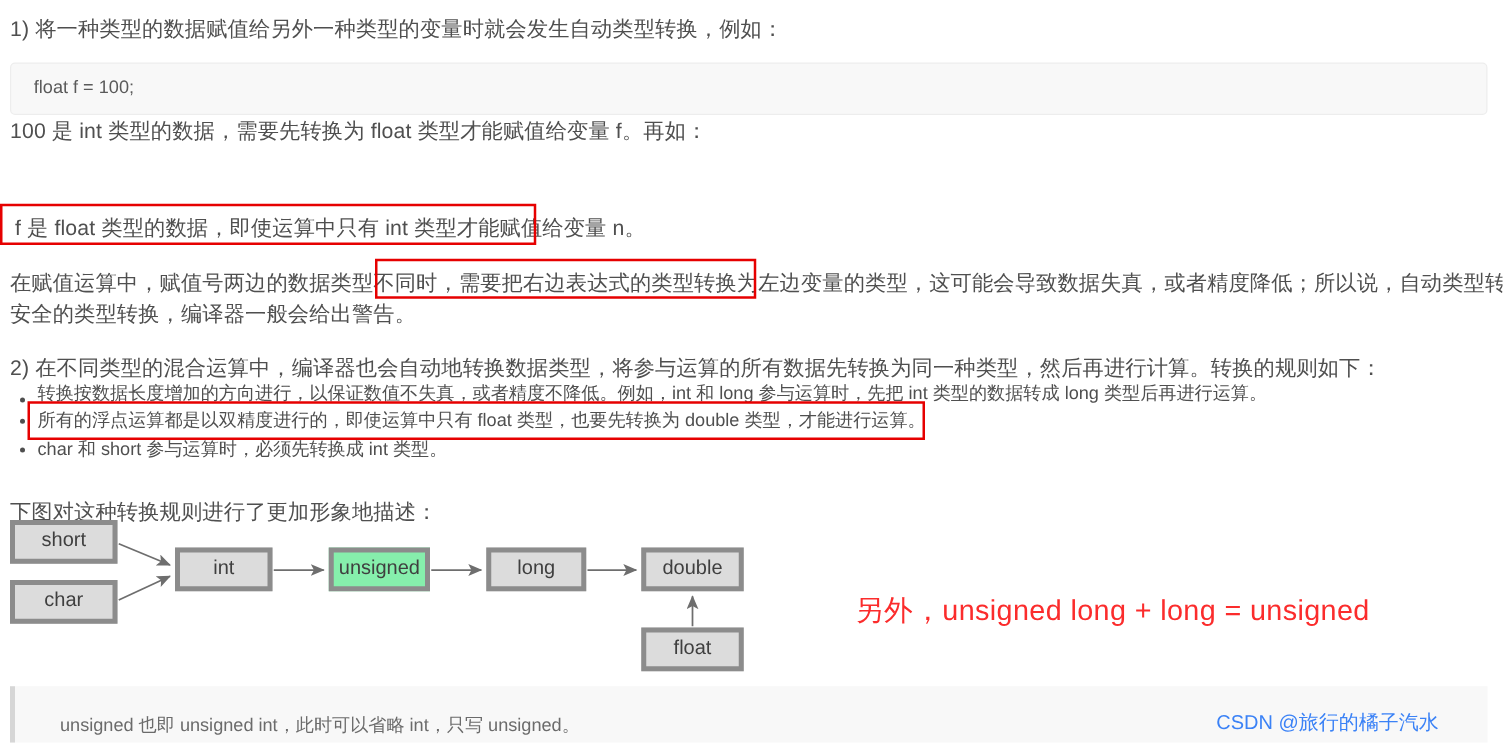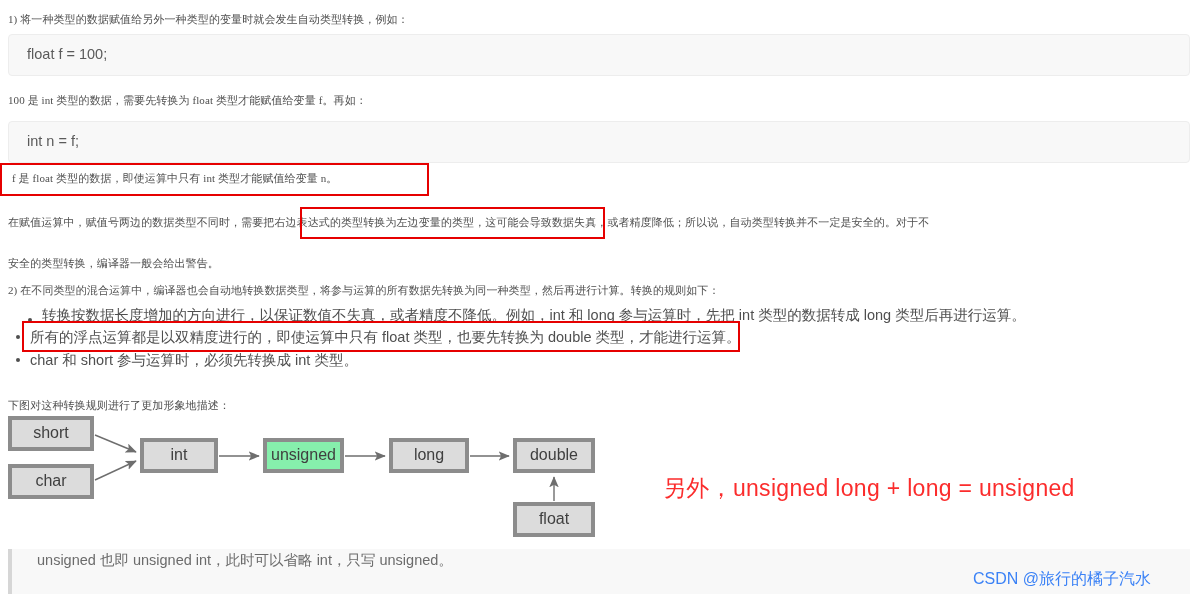--- a/index.html
+++ b/index.html
@@ -21,23 +21,22 @@
   .page {
     position: relative;
     width: 1202px;
     height: 600px;
   }
 
   
   .para {
     position: absolute;
     color: #4f4f4f;
-    font-size: 11px;
+    font-size: 17px;
     letter-spacing: .1px;
-    font-family: Liberation Serif, serif;
   }
 
   
   .codeblock {
     position: absolute;
     background: #f8f8f8;
     border: 1px solid #ededed;
     border-radius: 4px;
     box-sizing: border-box;
     display: flex;
@@ -93,73 +92,71 @@
     pointer-events: none;
   }
 
   
   .red-note {
     position: absolute;
     color: #fb2c2c;
     font-size: 23px;
     white-space: nowrap;
     letter-spacing: .3px;
+    margin-left: 21px;
   }
 
   
   .quote {
     position: absolute;
     background: #f8f8f8;
     border-left: 4px solid #d6d6d6;
     box-sizing: border-box;
     display: flex;
-    align-items: flex-start;
-    padding-left: 25px;
+    align-items: flex-end;
+    padding-left: 36px;
     color: #6b6b6b;
     font-size: 14.5px;
   }
 
   
   .watermark {
     position: absolute;
     color: #3b82f6;
     font-size: 16px;
     white-space: nowrap;
   }
 </style>
 </head>
 <body>
 
 <div class="page">
 
   <div class="para" style="left:8px; top:10px;">1) 将一种类型的数据赋值给另外一种类型的变量时就会发生自动类型转换，例如：</div>
 
-  <div class="codeblock" style="left:8px; top:34px; width:1182px; height:42px;">
+  <div class="codeblock" style="left:8px; top:50px; width:1182px; height:42px;">
     <span>float f = 100;</span>
   </div>
 
   <div class="para" style="left:8px; top:91px;">100 是 int 类型的数据，需要先转换为 float 类型才能赋值给变量 f。再如：</div>
 
-  <div class="codeblock" style="left:8px; top:121px; width:1182px; height:42px;">
-    <span>int n = f;</span>
-  </div>
 
   <div class="para" style="left:12px; top:169px;">f 是 float 类型的数据，即使运算中只有 int 类型才能赋值给变量 n。</div>
   <div class="redbox" style="left:0px; top:163px; width:429px; height:33px;"></div>
 
   <div class="para" style="left:8px; top:213px; white-space:nowrap;">
     <span>在赋值运算中，赋值号两边的数据类型不同时，</span><span>需要把右边表达式的类型转换为左边变量的类型</span><span>，这可能会导致数据失真，或者精度降低；所以说，自动类型转换并不一定是安全的。对于不</span>
   </div>
   <div class="redbox" style="left:300px; top:207px; width:305px; height:32px;"></div>
 
-  <div class="para" style="left:8px; top:238px;margin-top:16px;">安全的类型转换，编译器一般会给出警告。</div>
+  <div class="para" style="left:8px; top:238px;">安全的类型转换，编译器一般会给出警告。</div>
 
   <div class="para" style="left:8px; top:281px; white-space:nowrap;">2) 在不同类型的混合运算中，编译器也会自动地转换数据类型，将参与运算的所有数据先转换为同一种类型，然后再进行计算。转换的规则如下：</div>
 
-  <div class="bullet-row" style="left:28px; top:304px;align-items:center;">
+  <div class="bullet-row" style="left:16px; top:304px;align-items:center;">
     <span class="bullet-dot"></span>
     <span>转换按数据长度增加的方向进行，以保证数值不失真，或者精度不降低。例如，int 和 long 参与运算时，先把 int 类型的数据转成 long 类型后再进行运算。</span>
   </div>
 
   <div class="bullet-row" style="left:16px; top:326px;">
     <span class="bullet-dot"></span>
     <span>所有的浮点运算都是以双精度进行的，即使运算中只有 float 类型，也要先转换为 double 类型，才能进行运算。</span>
   </div>
   <div class="redbox" style="left:22px; top:321px; width:718px; height:31px;"></div>
 

